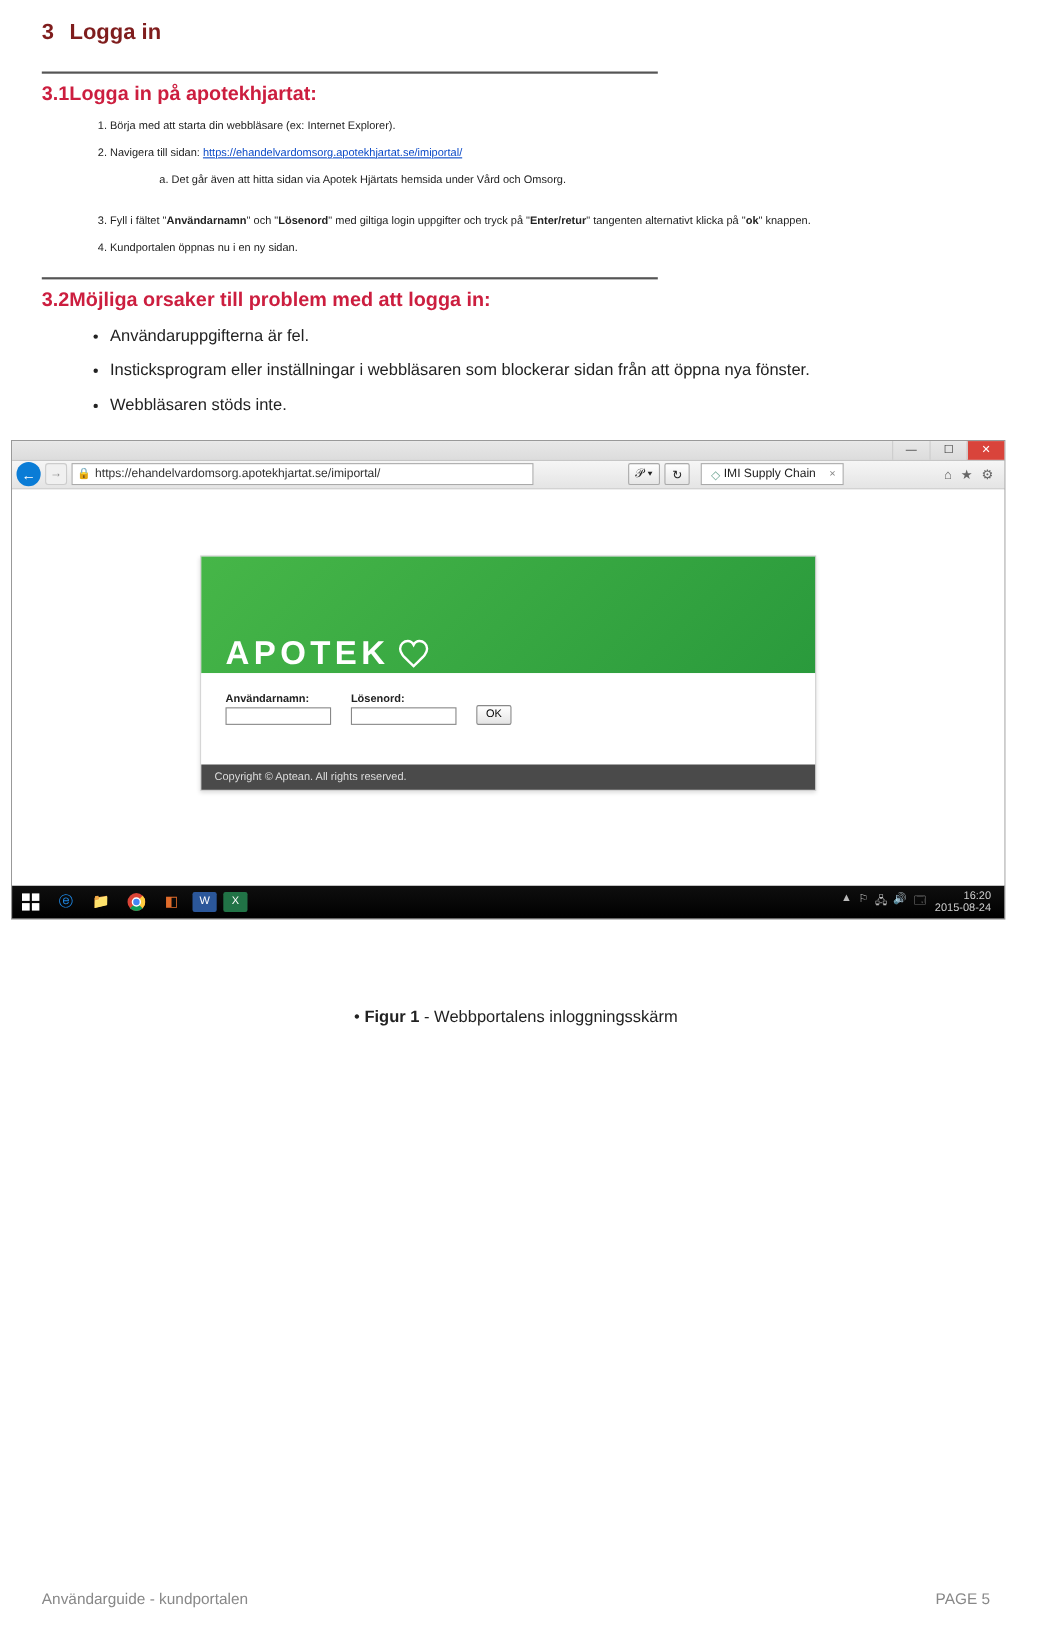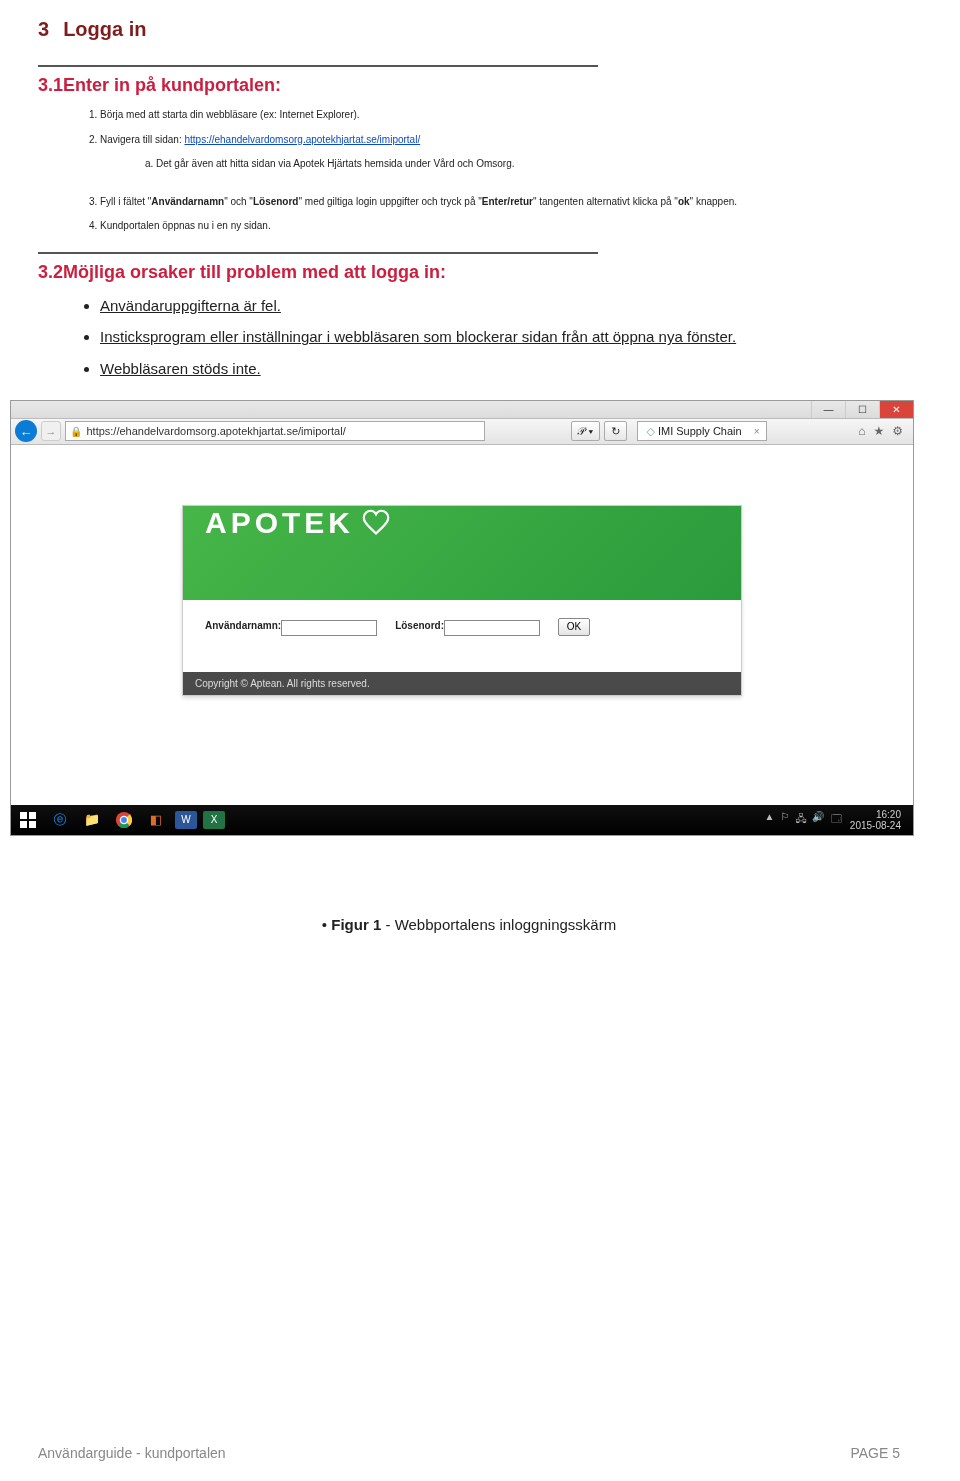--- a/index.html
+++ b/index.html
@@ -45,21 +45,20 @@
   ol.substeps {
     list-style: lower-alpha;
     margin: 10px 0 10px 56px;
   }
   ol.substeps > li { margin-bottom: 23px; }
   a.link { color: #0a49c7; text-decoration: underline; }
   ul.bullets {
     list-style: disc;
     margin: 0 0 20px 62px;
     font-size: 15px;
-    text-decoration: underline;
   }
   ul.bullets > li { margin-bottom: 10px; line-height: 1.45; }
 
   
   .browser-shot {
     width: 904px;
     margin-left: -28px;
     margin-top: 6px;
     border: 1px solid #999;
     background: #fff;
@@ -116,36 +115,36 @@
   .tool-icons { display:flex; gap:8px; margin-left:auto; padding:0 6px; color:#666; font-size:12px;}
   .browser-body {
     background:#fff; padding:60px 0 0 0; height:360px; position:relative;
   }
   .login-panel {
     width:560px; margin:0 auto; border:1px solid #ccc;
     box-shadow:0 2px 4px rgba(0,0,0,.15);
   }
   .brand-band {
     background:linear-gradient(135deg,#46b648,#2a9a3c);
-    height:94px; display:flex; align-items:flex-start; padding:0 22px;
+    height:106px; display:flex; align-items:flex-end; padding:0 22px;
   }
   .brand-band .logo {
     color:#fff; font-weight:bold; font-size:30px; letter-spacing:4px;
     display:flex; align-items:center; gap:8px;
   }
   .heart {
     width:28px;height:28px; display:inline-block; position:relative;
   }
   .heart svg { width:28px; height:28px; }
   .login-form {
     background:#fff; padding:18px 22px 36px 22px;
   }
   .login-form .portal-lbl { font-size:11px; color:#333; margin-bottom:2px;}
   .login-form .fields { display:flex; align-items:flex-end; gap:18px;}
-  .fld { display:flex; flex-direction:row;}
+  .fld { display:flex; flex-direction:column;}
   .fld label { font-size:10px; font-weight:bold; margin-bottom:2px;}
   .fld input {
     width:96px; height:16px; border:1px solid #888; font-size:10px; padding:0 2px;
   }
   .ok-btn {
     height:18px; width:32px; font-size:10px; border:1px solid #888;
     background:linear-gradient(#fff,#e4e4e4); border-radius:2px;
   }
   .copyright {
     background:#4a4a4a; color:#ddd; font-size:10px; padding:6px 12px;
@@ -183,21 +182,21 @@
 <body>
 
 <div class="page-content">
 
   <div class="h1">
     <span class="num">3</span><span>Logga in</span>
   </div>
 
   <hr class="sep">
   <div class="h2">
-    <span class="num">3.1</span><span>Enter in på kundportalen:</span>
+    <span class="num">3.1</span><span>Logga in på apotekhjartat:</span>
   </div>
 
   <ol class="steps">
     <li>
       <span>Börja med att starta din webbläsare (ex: Internet Explorer).</span>
     </li>
     <li>
       <span>Navigera till sidan: </span><a class="link" href="#">https://ehandelvardomsorg.apotekhjartat.se/imiportal/</a>
       <ol class="substeps">
         <li><span>Det går även att hitta sidan via Apotek Hjärtats hemsida under Vård och Omsorg.</span></li>

